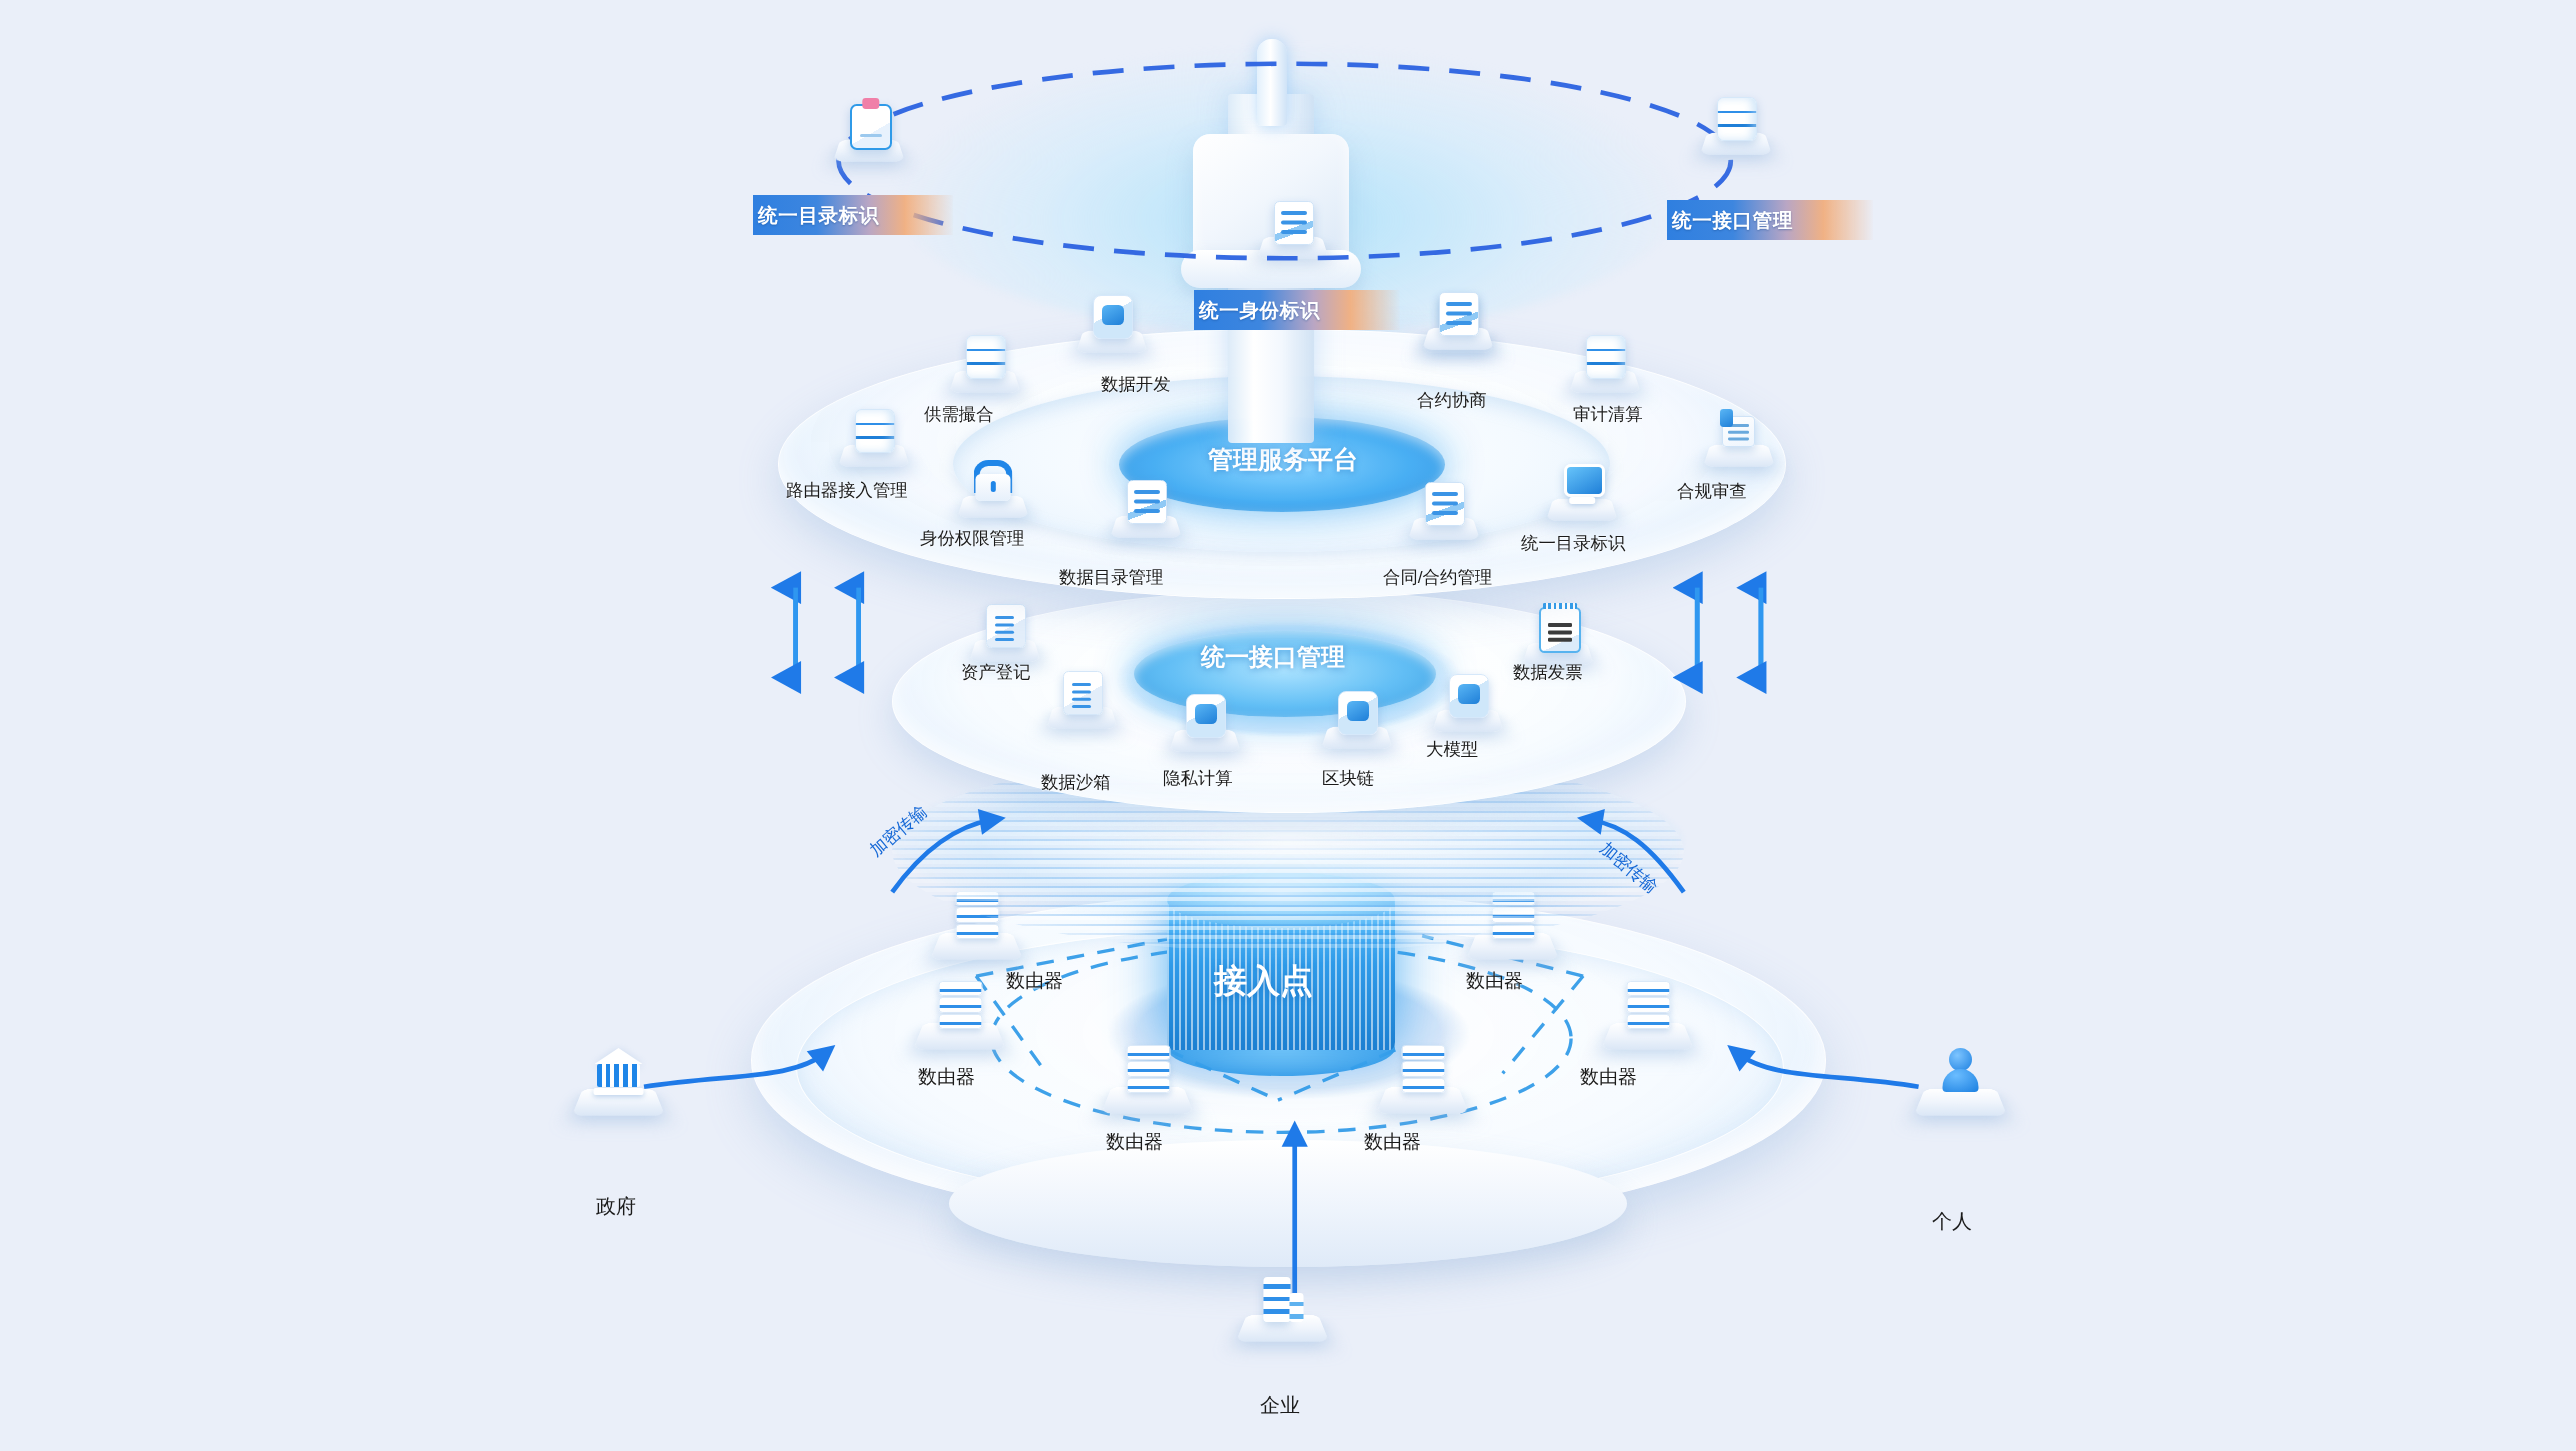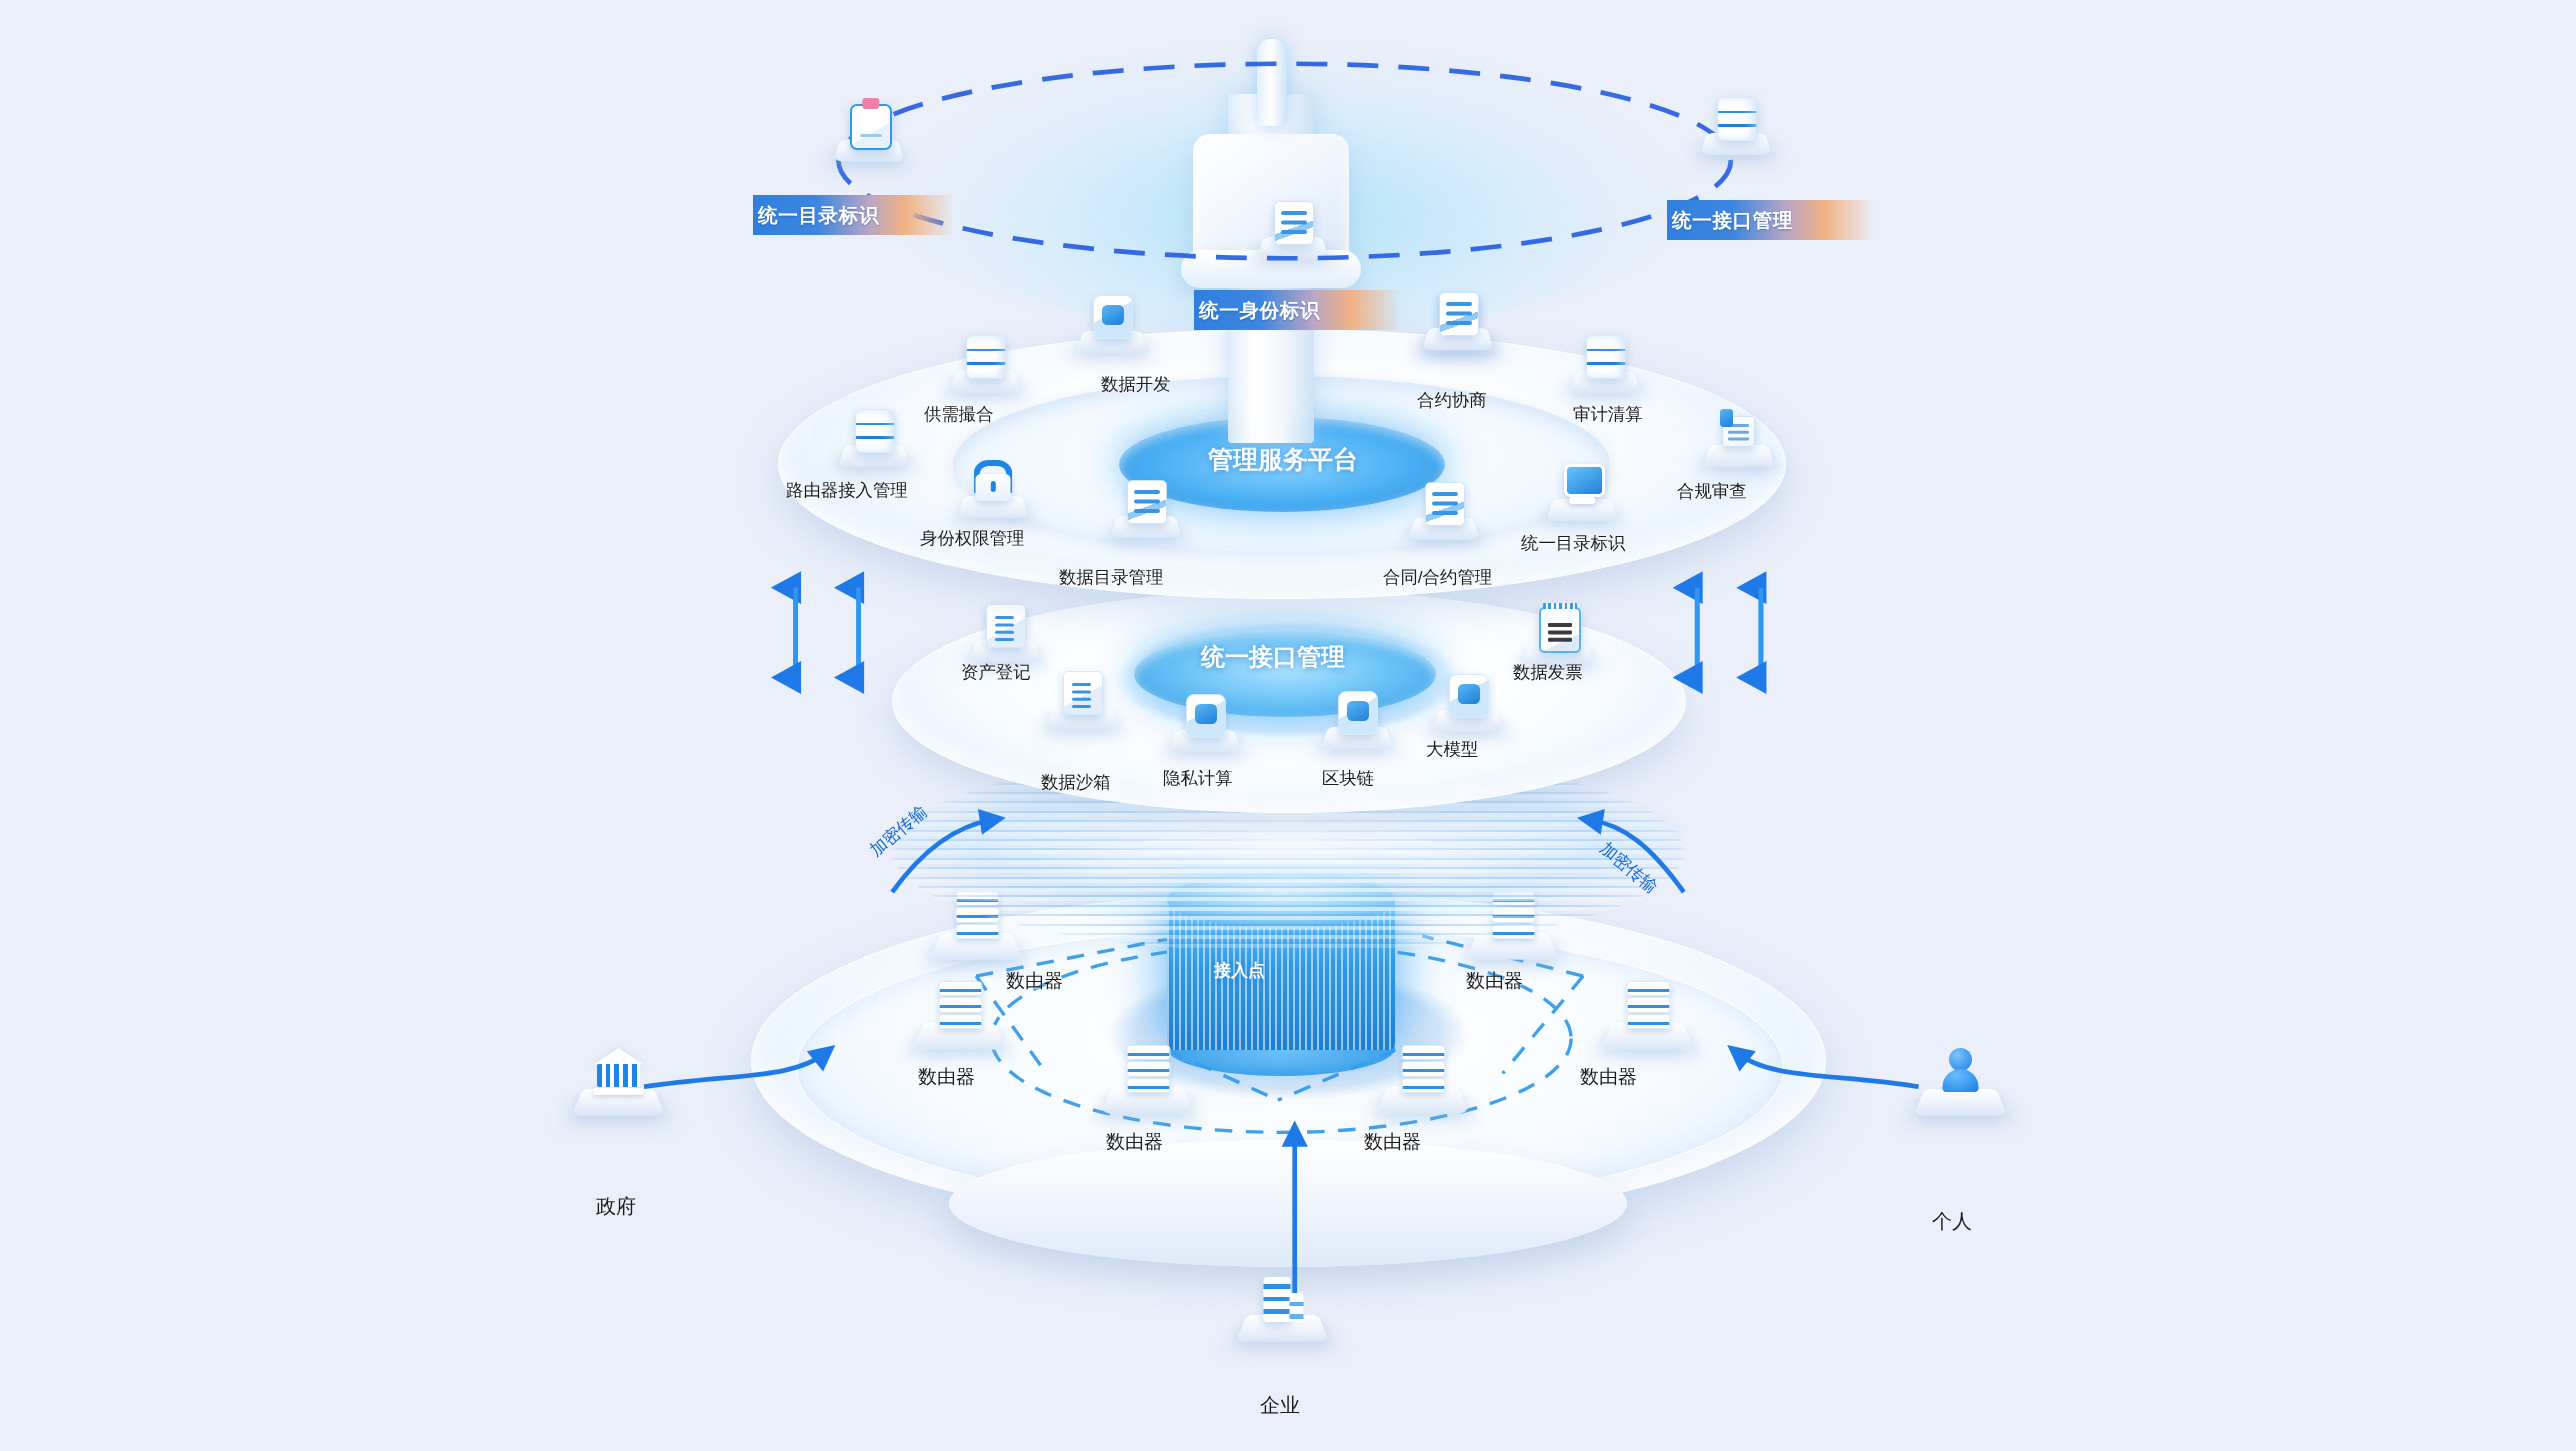--- a/index.html
+++ b/index.html
@@ -397,21 +397,21 @@
       <path d="M2080,1565 L1905,1640"></path>
       <path d="M2360,1455 L2240,1600"></path>
       <path d="M2360,1455 L2120,1395"></path>
     </g>
 
   </svg>
 
   <div class="ap-cyl-bot"></div>
   <div class="ap-cyl"></div>
   <div class="ap-cyl-top"></div>
-  <div class="lbl-white" style="left:1214px;top:959px;font-size:17px;">接入点</div>
+  <div class="lbl-white" style="left:1214px;top:959px;font-size:33px;">接入点</div>
 
   <div class="node node-lg abs" style="left:936px;top:889px;">
     <div class="pad"></div>
     <div class="glyph">
       <div class="g-router">
           <div class="u u1"></div>
           <div class="u u2"></div>
           <div class="u u3"></div>
         </div>
     </div>

